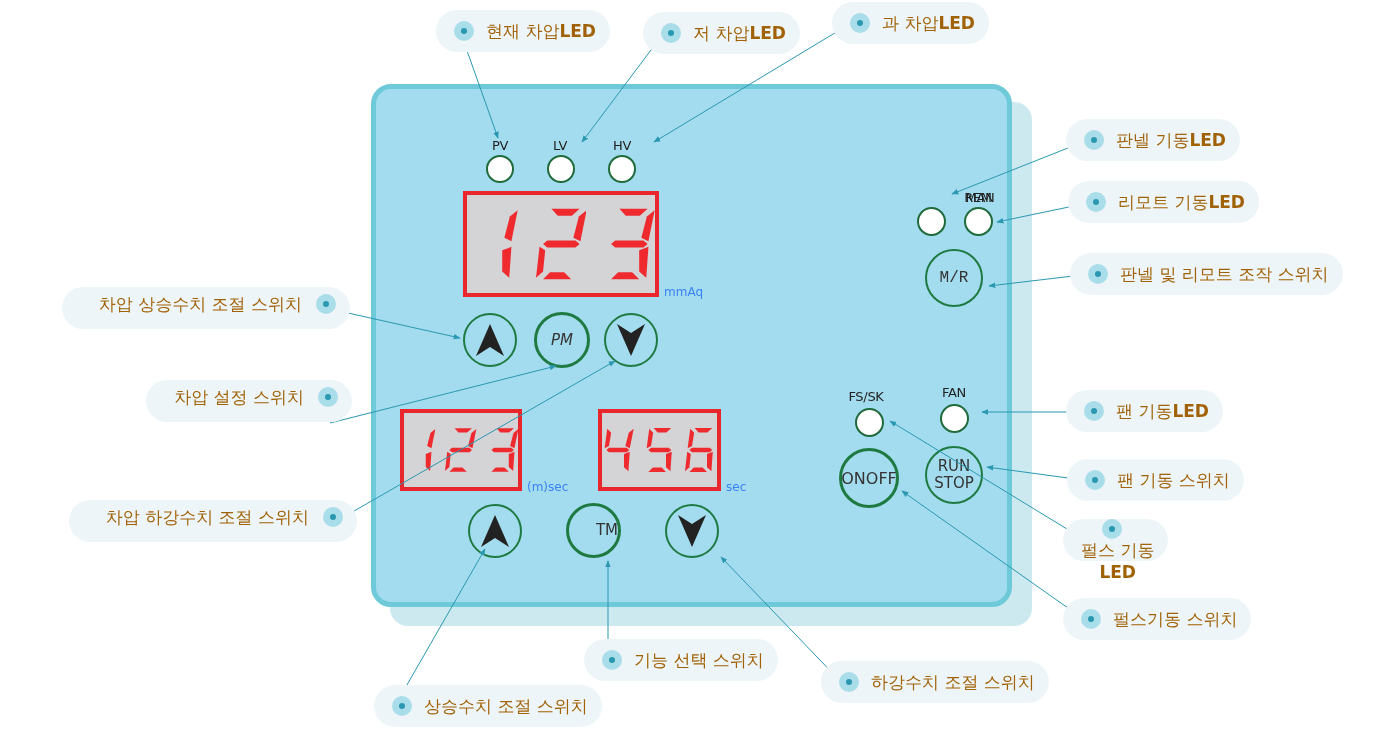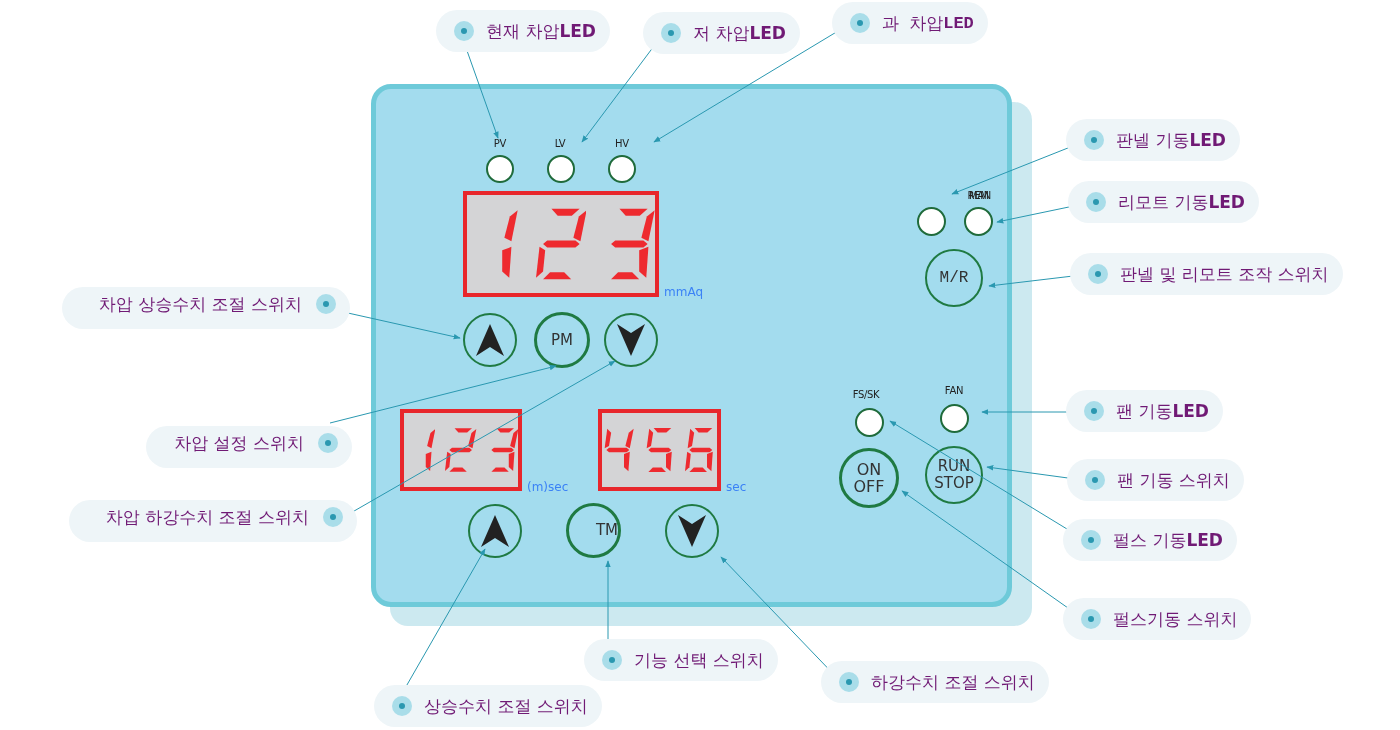--- a/index.html
+++ b/index.html
@@ -1,25 +1,25 @@
 <!DOCTYPE html>
 <html><head>
 <meta charset="utf-8">
 <style>
   html,body{margin:0;padding:0;background:#ffffff;}
   body{width:1400px;height:730px;position:relative;overflow:hidden;font-family:"DejaVu Sans","Liberation Sans",sans-serif;color:#222;}
   .panel-shadow{position:absolute;left:390px;top:102px;width:642px;height:524px;background:#cce9f0;border-radius:18px;}
   .panel{position:absolute;left:371px;top:84px;width:641px;height:523px;background:#a3dcee;border:5px solid #6ecad9;border-radius:20px;box-sizing:border-box;}
   .led{position:absolute;width:28px;height:28px;border-radius:50%;background:#fff;border:2px solid #1f6b3b;box-sizing:border-box;}
-  .led-label{position:absolute;font-size:10px;color:#222;transform:translateX(-50%);white-space:nowrap;letter-spacing:-0.3px;}
+  .led-label{position:absolute;font-size:13px;color:#222;transform:translateX(-50%);white-space:nowrap;letter-spacing:-0.3px;}
   .btn{position:absolute;border-radius:50%;border:3px solid #1f7a42;box-sizing:border-box;display:flex;align-items:center;justify-content:center;font-size:15px;color:#333;text-align:center;line-height:17px;cursor:pointer;}
   .btn svg{display:block;}
   .display{position:absolute;background:#d4d4d6;border:4px solid #e8262b;box-sizing:border-box;display:flex;align-items:center;justify-content:center;gap:10px;}
   .unit{position:absolute;font-size:12px;color:#3b82f6;white-space:nowrap;}
-  .pill{position:absolute;height:42px;background:#eef5f8;border-radius:21px;display:flex;align-items:center;font-size:17px;color:#701a75;white-space:nowrap;box-sizing:border-box;}
+  .pill{position:absolute;height:42px;background:#eef5f8;border-radius:21px;display:flex;align-items:center;font-size:17px;color:#a16207;white-space:nowrap;box-sizing:border-box;}
   .pill .dot{width:20px;height:20px;border-radius:50%;background:#a9dde9;display:flex;align-items:center;justify-content:center;flex:0 0 auto;}
   .pill .dot::after{content:"";width:6px;height:6px;border-radius:50%;background:#2a98b0;}
   .pill.left{padding:0 14px 0 18px;flex-direction:row;}
   .pill.left .dot{margin-right:12px;}
   .pill.right{padding:0 14px 8px 30px;flex-direction:row-reverse;}
   .pill.right .dot{margin-left:14px;}
   .pill b{font-weight:bold;}
   svg.leaders{position:absolute;left:0;top:0;pointer-events:none;}
 </style>
 </head>
@@ -55,21 +55,21 @@
       <polygon points="11.5,32.4 40.3,32.4 44.6,36.0 40.3,39.6 11.5,39.6 7.2,36.0" fill="#ee2a2f"></polygon>
     </svg>
   </div>
 <span class="unit" style="left:664px;top:285px;">mmAq</span>
 
 <div class="btn" style="left:463px;top:313px;width:54px;height:54px;border-width:2.5px;">
   <svg width="30" height="34" viewBox="0 0 30 34">
       <path d="M15 1 L29 33 L15 24 L1 33 Z" fill="#222"></path>
     </svg>
 </div>
-<div class="btn" style="left:534px;top:312px;width:56px;height:56px;">
+<div class="btn" style="left:534px;top:312px;width:56px;height:56px;font-style:italic;">
     <span>PM</span>
   </div>
 <div class="btn" style="left:604px;top:313px;width:54px;height:54px;border-width:2.5px;">
   <svg width="30" height="34" viewBox="0 0 30 34">
       <path d="M15 33 L29 1 L15 10 L1 1 Z" fill="#222"></path>
     </svg>
 </div>
 
 <div class="display seg-display" style="left:400px;top:409px;width:122px;height:82px;gap:10px;">
     <svg width="37" height="52" viewBox="0 0 37.4 52">
@@ -137,21 +137,21 @@
 <div class="led" style="left:964px;top:207px;width:29px;height:29px;"></div>
 <div class="btn" style="left:925px;top:249px;width:58px;height:58px;border-width:2.5px;font-size:16px;font-family:Liberation Mono, monospace;">
     <span>M/R</span>
   </div>
 
 <span class="led-label" style="left:866px;top:389px;">FS/SK</span>
 <div class="led" style="left:855px;top:408px;width:29px;height:29px;"></div>
 <span class="led-label" style="left:954px;top:385px;">FAN</span>
 <div class="led" style="left:940px;top:404px;width:29px;height:29px;"></div>
 
-<div class="btn" style="left:839px;top:448px;width:60px;height:60px;font-size:16px;flex-direction:column;">
+<div class="btn" style="left:839px;top:448px;width:60px;height:60px;font-size:16px;flex-direction:row;">
   <span>ON</span>
   <span>OFF</span>
 </div>
 <div class="btn" style="left:925px;top:446px;width:58px;height:58px;border-width:2.5px;font-size:15px;flex-direction:column;">
   <span>RUN</span>
   <span>STOP</span>
 </div>
 
 <svg class="leaders" width="1400" height="730">
   <defs>
@@ -182,21 +182,21 @@
 <div class="pill left" style="left:436px;top:10px;">
     <span class="dot"></span>
     <span>현재 차압 </span>
     <b>LED</b>
   </div>
 <div class="pill left" style="left:643px;top:12px;">
     <span class="dot"></span>
     <span>저 차압 </span>
     <b>LED</b>
   </div>
-<div class="pill left" style="left:832px;top:2px;font-family:Liberation Mono, monospace;">
+<div class="pill left" style="left:832px;top:2px;">
     <span class="dot"></span>
     <span>과 차압 </span>
     <b>LED</b>
   </div>
 
 <div class="pill left" style="left:1066px;top:119px;">
     <span class="dot"></span>
     <span>판넬 기동 </span>
     <b>LED</b>
   </div>
@@ -212,35 +212,35 @@
 
 <div class="pill left" style="left:1066px;top:390px;">
     <span class="dot"></span>
     <span>팬 기동 </span>
     <b>LED</b>
   </div>
 <div class="pill left" style="left:1067px;top:459px;">
     <span class="dot"></span>
     <span>팬 기동 스위치</span>
   </div>
-<div class="pill left" style="left:1063px;top:519px;">
+<div class="pill left" style="left:1063px;top:519px;flex-direction:column;">
     <span class="dot"></span>
     <span>펄스 기동 </span>
     <b>LED</b>
   </div>
 <div class="pill left" style="left:1063px;top:598px;">
     <span class="dot"></span>
     <span>펄스기동 스위치</span>
   </div>
 
 <div class="pill right" style="left:62px;top:287px;width:288px;">
     <span class="dot"></span>
     <span>차압 상승수치 조절 스위치</span>
   </div>
-<div class="pill right" style="left:146px;top:426px;width:206px;text-align:center;">
+<div class="pill right" style="left:146px;top:380px;width:206px;text-align:center;">
     <span class="dot"></span>
     <span>차압 설정 스위치</span>
   </div>
 <div class="pill right" style="left:69px;top:500px;width:288px;">
     <span class="dot"></span>
     <span>차압 하강수치 조절 스위치</span>
   </div>
 
 <div class="pill left" style="left:584px;top:639px;">
     <span class="dot"></span>

